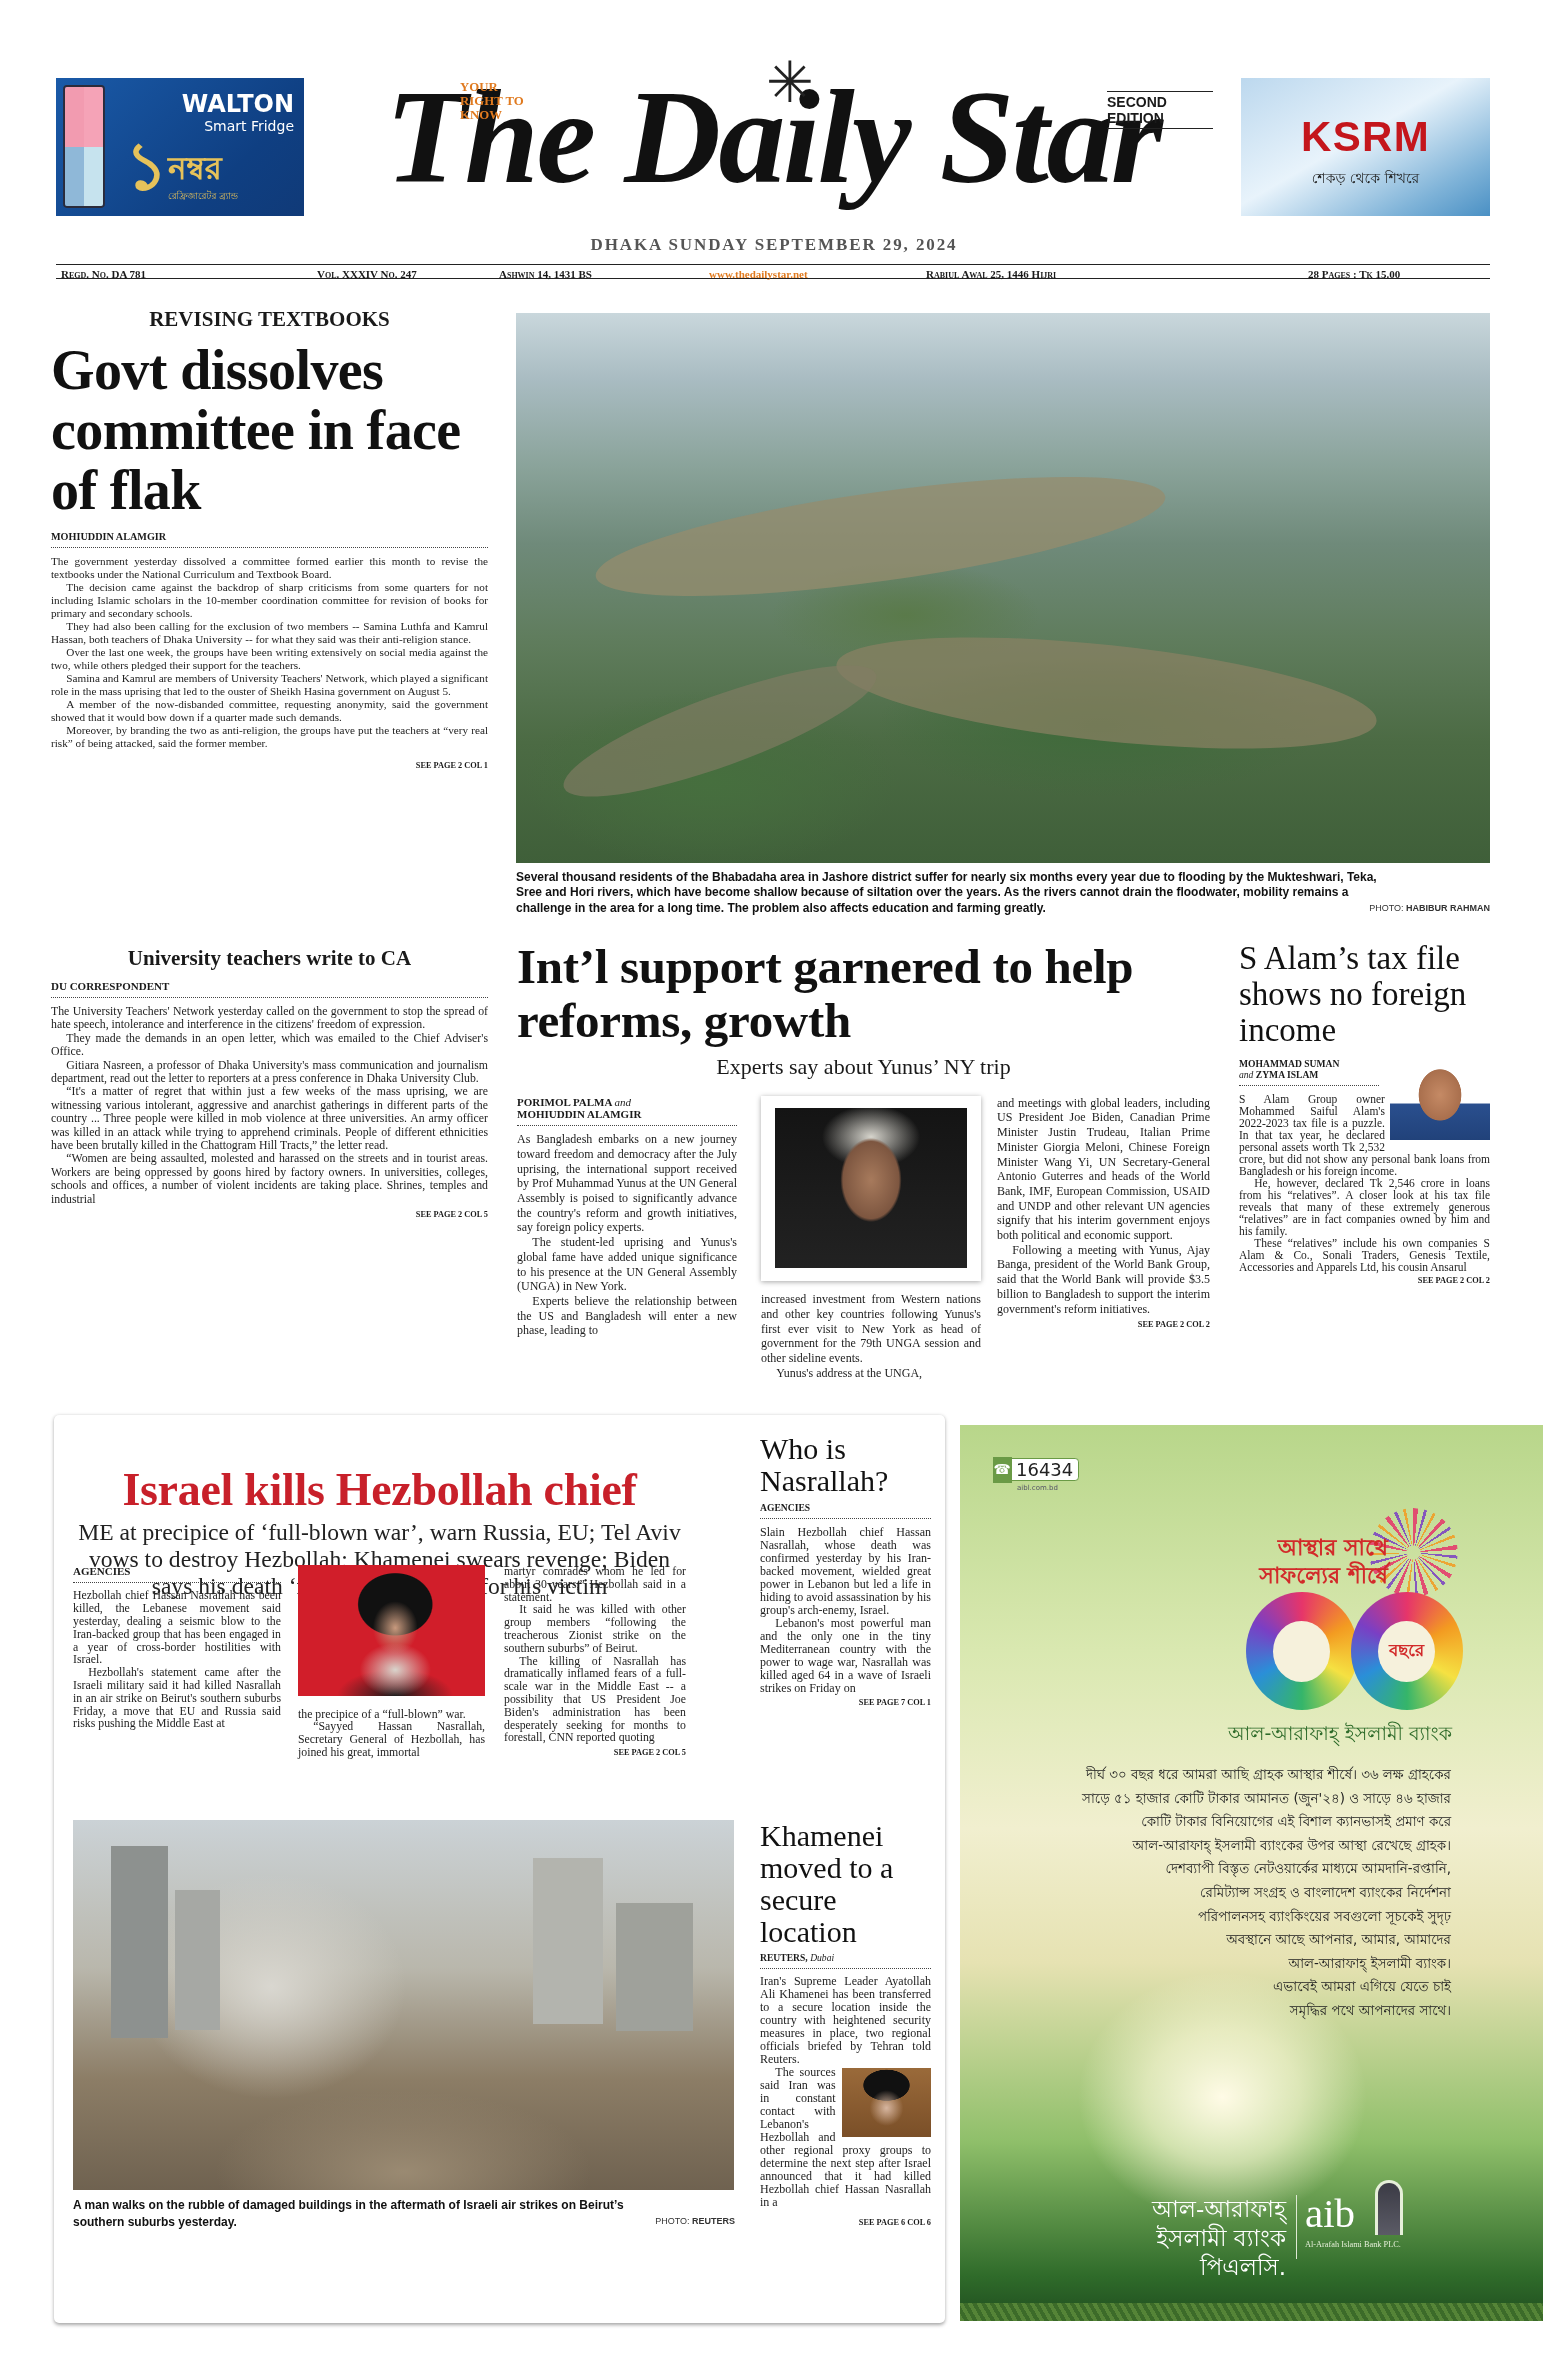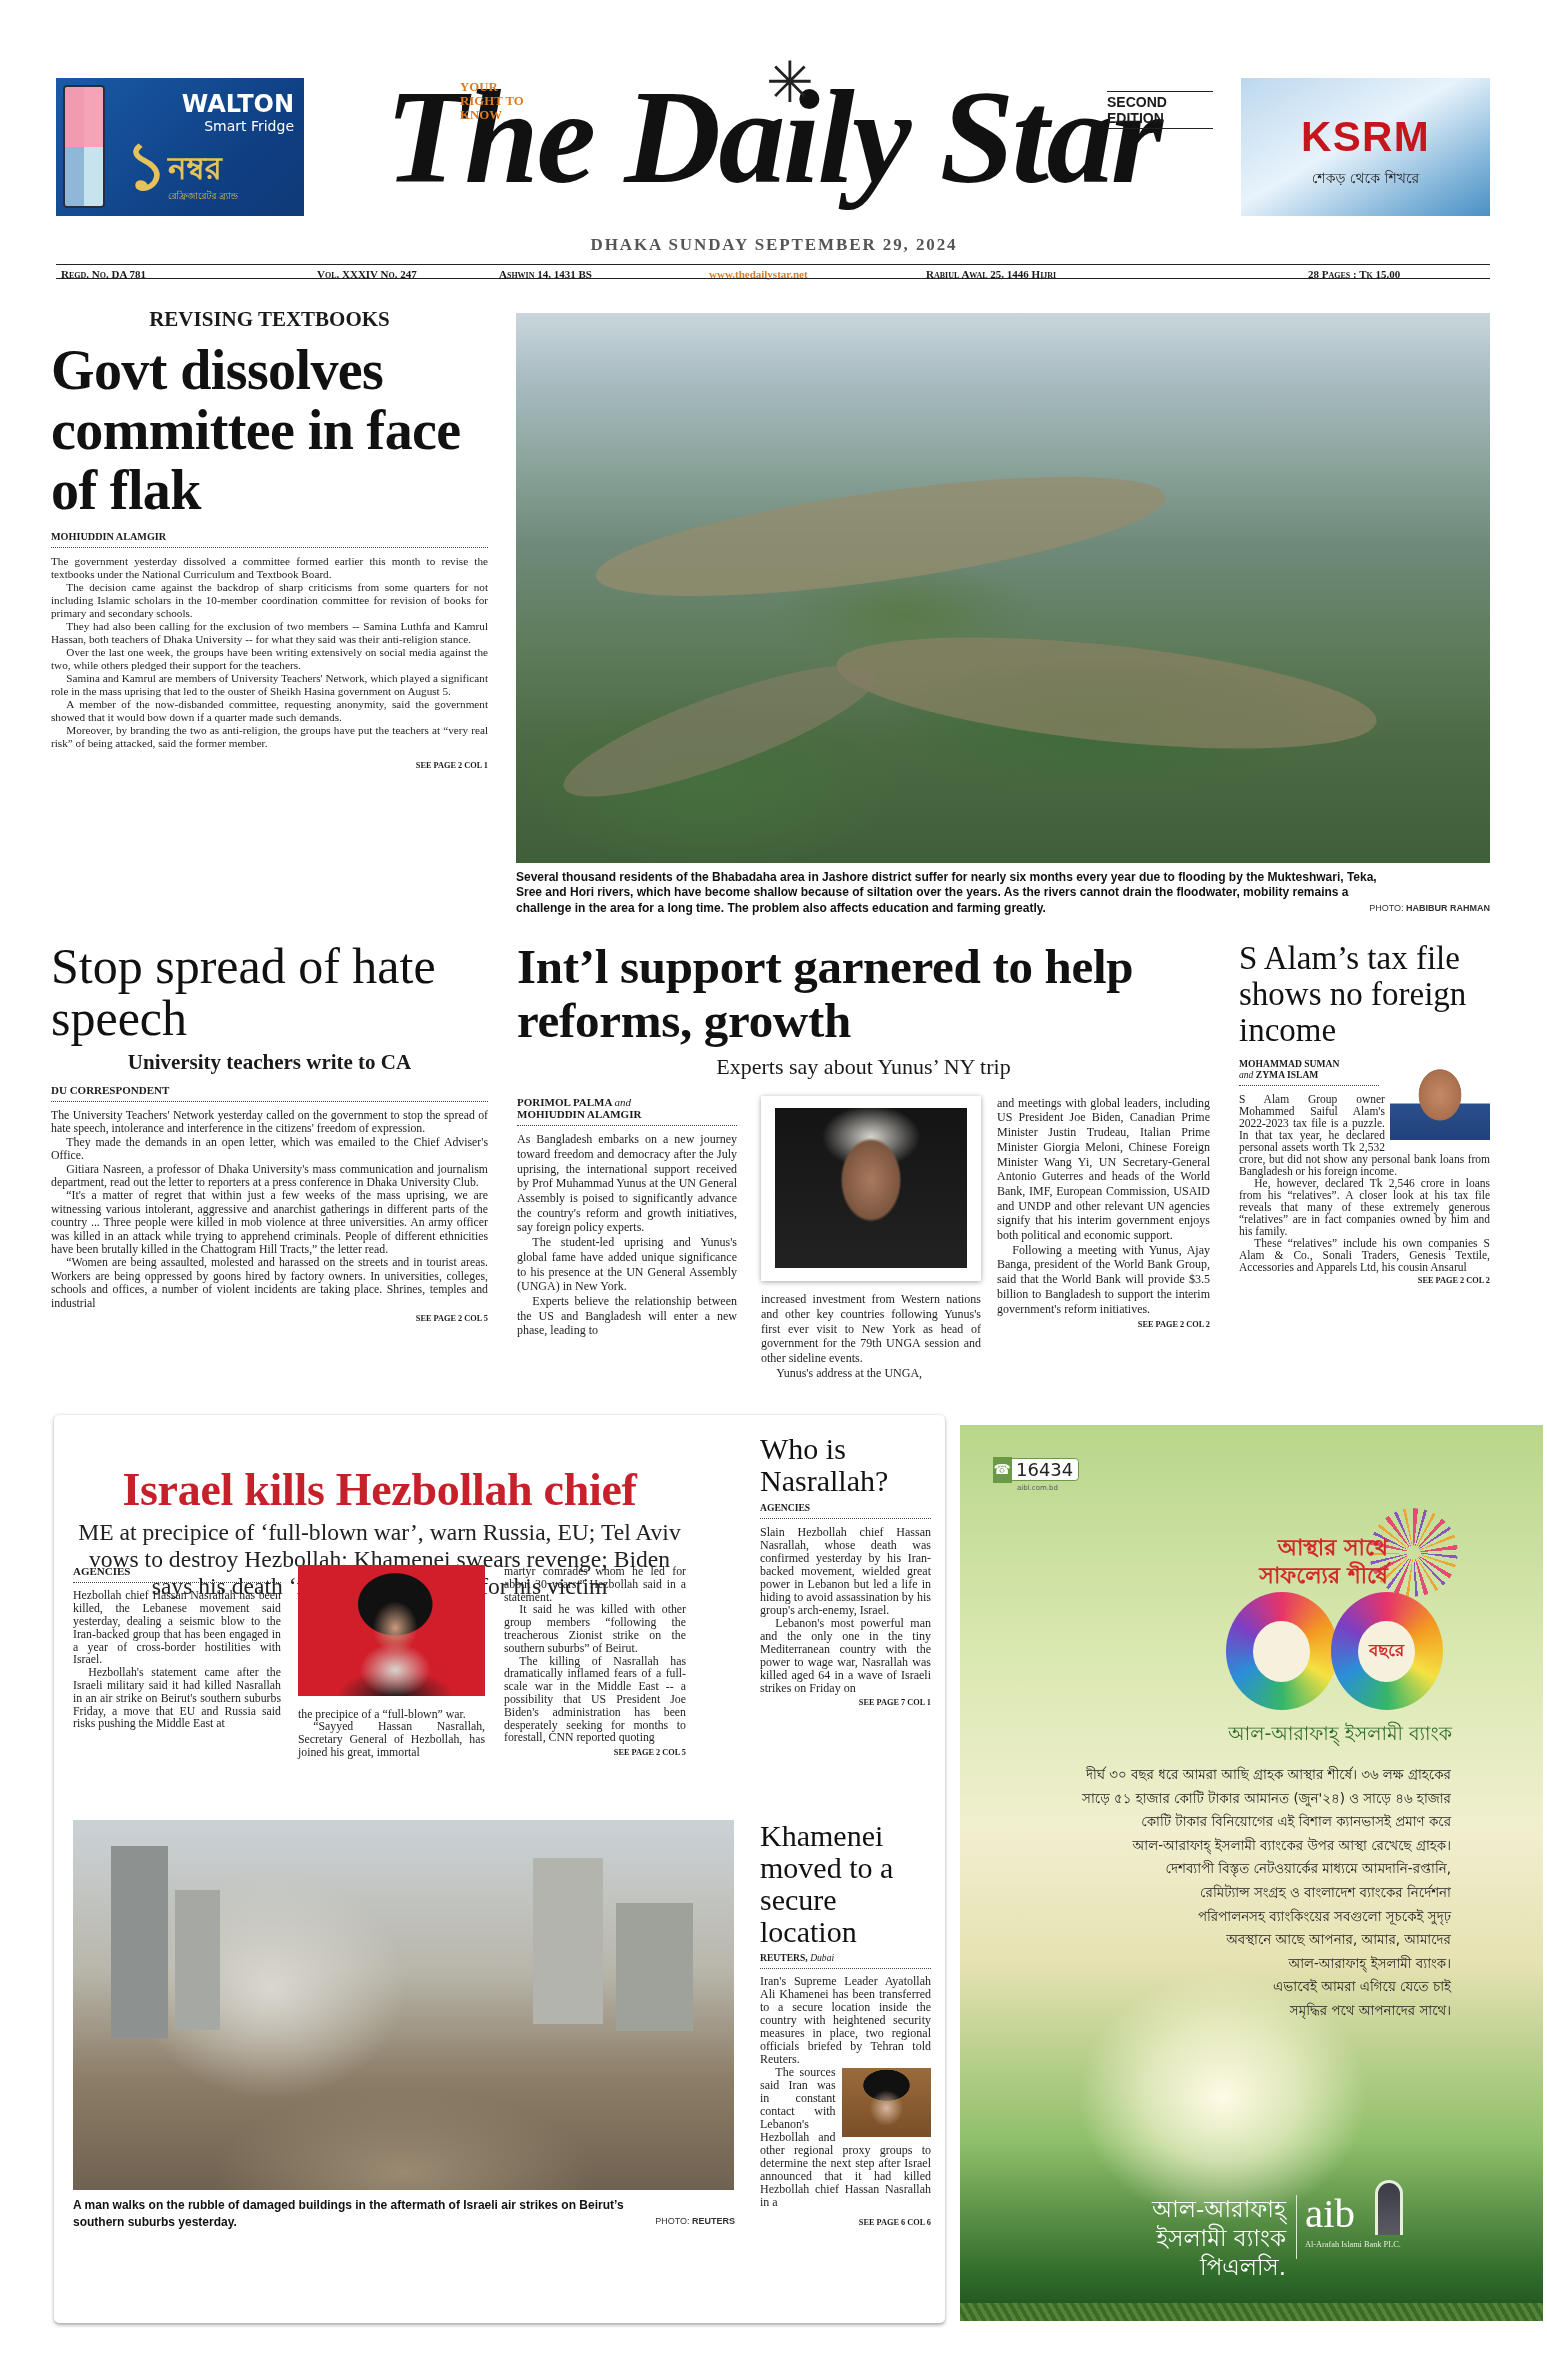--- a/index.html
+++ b/index.html
@@ -122,21 +122,21 @@
   .kham-photo { float: right; width: 89px; height: 69px; margin: 1.3px 0 2.6px 6.4px; background: radial-gradient(ellipse 24px 25.5px at 50% 58%, #d7b6a0 0%, transparent 70%), radial-gradient(ellipse 38px 25.5px at 50% 25%, #111 0%, #111 60%, transparent 62%), linear-gradient(#9a6a3a,#7a4f28); }
 
   
   .ad-bank { left: 960px; top: 1425px; width: 583px; height: 896px; overflow:hidden;
     background: radial-gradient(ellipse 192px 166px at 45% 75%, #fffbe6 0%, rgba(255,250,220,0.6) 40%, transparent 75%),
                 linear-gradient(180deg,#b8d68a 0%,#d9e8b0 25%,#f1efcf 45%,#e6e2b2 60%,#8fbf6a 80%,#2f6b2a 95%,#1f4d1f 100%); }
   .ad-bank .hotline { position:absolute; left: 33px; top: 33px; background:#fff; border: 1.9px solid #6a9a46; border-radius: 3.8px; padding: 0 5.1px 0 22px; font-family: "DejaVu Sans", sans-serif; font-size: 18px; color:#222; }
   .ad-bank .hotline::before { content:"\260E"; position:absolute; left: -1.3px; top: -1.9px; width: 19px; height: 25.5px; background:#6a9a46; color:#fff; font-size: 14px; text-align:center; line-height: 25.5px; }
   .ad-bank .site { position:absolute; left: 57px; top: 59px; font-family: "DejaVu Sans", sans-serif; font-size: 7px; color:#556; }
   .ad-bank .tag { position:absolute; left: 249px; top: 109px; width: 179px; text-align:right; color:#d22a2a; font-family: "DejaVu Sans", sans-serif; font-weight: 700; font-size: 22px; line-height: 28px; }
-  .ad-bank .thirty { position:absolute; left: 266px; top: 167px; width: 211px; height: 118px; }
+  .ad-bank .thirty { position:absolute; left: 286px; top: 167px; width: 211px; height: 118px; }
   .ad-bank .thirty .o1, .ad-bank .thirty .o2 { position:absolute; top: 0; width: 112px; height: 118px; border-radius: 50%; background: conic-gradient(#e6356a,#f39b21,#f5e142,#35b56a,#2a8fd8,#7a3fc4,#e6356a); }
   .ad-bank .thirty .o1 { left: 0; } .ad-bank .thirty .o2 { left: 105px; }
   .ad-bank .thirty .in { position:absolute; top: 29px; width: 57px; height: 61px; border-radius: 50%; background:#f6f1dc; }
   .ad-bank .thirty .in.a { left: 27px; } .ad-bank .thirty .in.b { left: 132px; display:flex; align-items:center; justify-content:center; color:#d22a2a; font-family:"DejaVu Sans",sans-serif; font-weight:700; font-size: 16.6px; }
   .ad-bank .fire { position:absolute; left: 409px; top: 83px; width: 89px; height: 89px; border-radius: 50%; background: repeating-conic-gradient(#e6356a 0 6deg, transparent 6deg 14deg, #7a3fc4 14deg 18deg, transparent 18deg 26deg, #f39b21 26deg 30deg, transparent 30deg 40deg); -webkit-mask: radial-gradient(circle, transparent 6.4px, #000 7.7px); mask: radial-gradient(circle, transparent 6.4px, #000 7.7px); opacity: 0.85; }
   .ad-bank .bankname { position:absolute; left: 128px; top: 294px; width: 364px; text-align:right; color:#2e6b2a; font-family: "DejaVu Sans", sans-serif; font-size: 19px; }
   .ad-bank .copy { position:absolute; left: 38px; top: 338px; width: 453px; text-align:right; color:#222; font-family: "DejaVu Sans", sans-serif; font-size: 13.4px; line-height: 23.6px; }
   .ad-bank .foot { position:absolute; left: 109px; top: 770px; width: 217px; text-align:right; color:#fff; font-family: "DejaVu Sans", sans-serif; font-size: 23px; line-height: 29px; }
   .ad-bank .divider { position:absolute; left: 336px; top: 770px; width: 1.3px; height: 64px; background: #dfe9d4; }
   .ad-bank .aib { position:absolute; left: 345px; top: 766px; color:#fff; font-family: "Liberation Serif", serif; font-size: 41px; line-height: 45px; }
@@ -209,21 +209,20 @@
     <div class="river2"></div>
     <div class="river3"></div>
 </div>
 <div class="abs caption main-caption">Several thousand residents of the Bhabadaha area in Jashore district suffer for nearly six months every year due to flooding by the Mukteshwari, Teka, Sree and Hori rivers, which have become shallow because of siltation over the years. As the rivers cannot drain the floodwater, mobility remains a challenge in the area for a long time. The problem also affects education and farming greatly.</div>
 <div class="abs credit main-credit">
   <span>PHOTO:</span>
   <b>HABIBUR RAHMAN</b>
 </div>
 
 <div class="abs hate">
-  <div class="hl">Stop spread of hate speech</div>
   <div class="sub">University teachers write to CA</div>
   <div class="byline">DU CORRESPONDENT</div>
   <div class="body">
     <p>The University Teachers' Network yesterday called on the government to stop the spread of hate speech, intolerance and interference in the citizens' freedom of expression.</p>
     <p>They made the demands in an open letter, which was emailed to the Chief Adviser's Office.</p>
     <p>Gitiara Nasreen, a professor of Dhaka University's mass communication and journalism department, read out the letter to reporters at a press conference in Dhaka University Club.</p>
     <p>“It's a matter of regret that within just a few weeks of the mass uprising, we are witnessing various intolerant, aggressive and anarchist gatherings in different parts of the country ... Three people were killed in mob violence at three universities. An army officer was killed in an attack while trying to apprehend criminals. People of different ethnicities have been brutally killed in the Chattogram Hill Tracts,” the letter read.</p>
     <p>“Women are being assaulted, molested and harassed on the streets and in tourist areas. Workers are being oppressed by goons hired by factory owners. In universities, colleges, schools and offices, a number of violent incidents are taking place. Shrines, temples and industrial</p>
   </div>
   <div class="seepage">SEE PAGE 2 COL 5</div>

